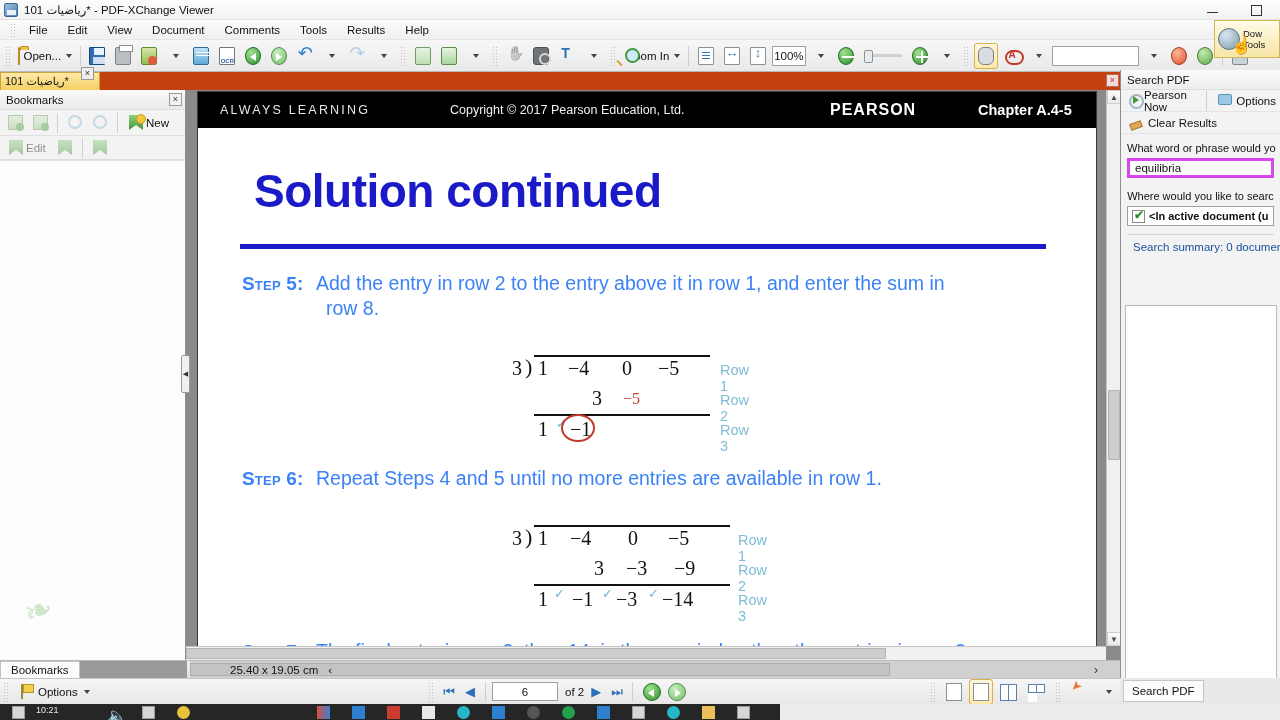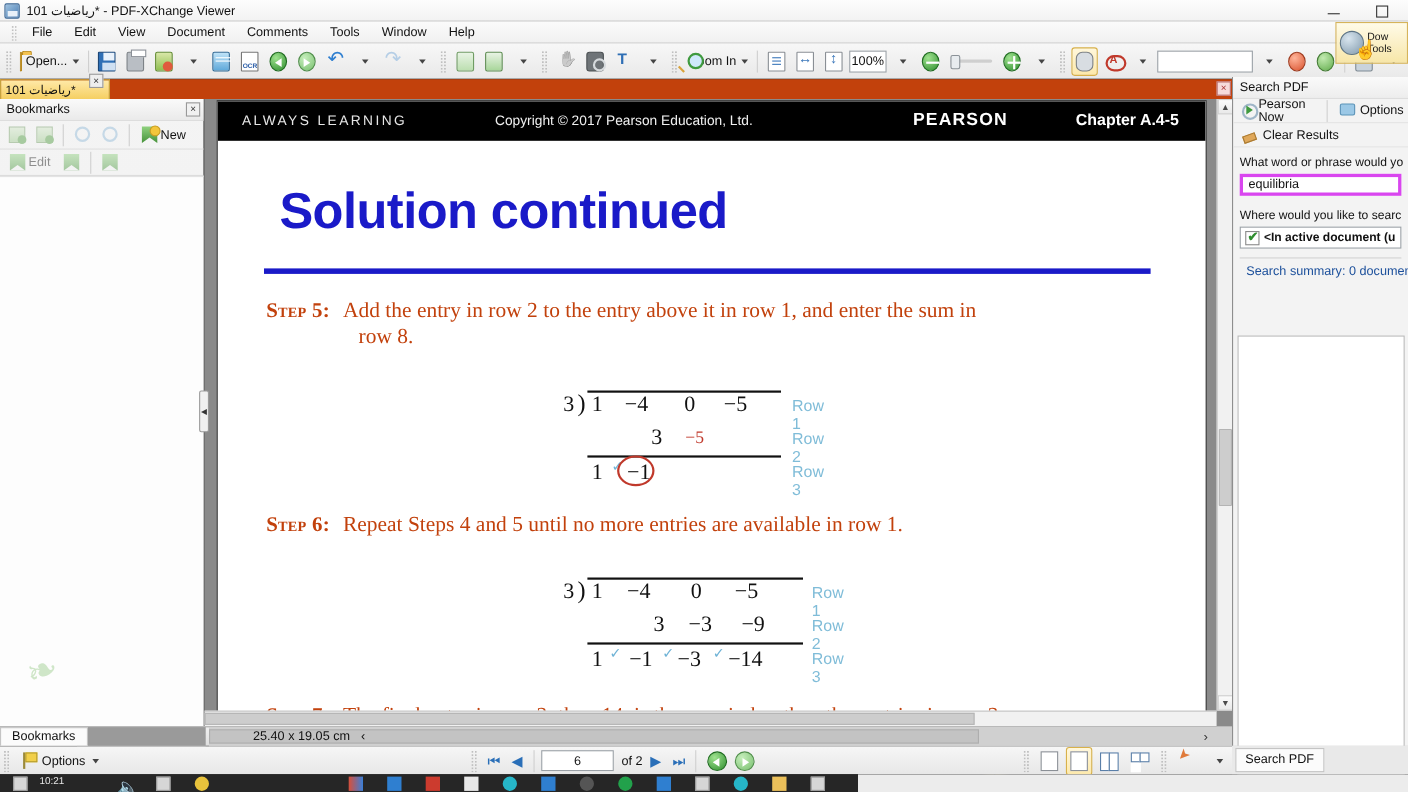--- a/index.html
+++ b/index.html
@@ -197,21 +197,21 @@
   }
   .slidehdr .al { position:absolute; left:22px; font-size:12.5px; letter-spacing:2.2px; color:#e6e6e6;}
   .slidehdr .cp { position:absolute; left:252px; font-size:12.5px; color:#f0f0f0;}
   .slidehdr .pe { position:absolute; left:632px; font-size:16px; font-weight:bold; color:#fff; letter-spacing:1px;}
   .slidehdr .ch { position:absolute; left:780px; font-size:14.5px; font-weight:bold; color:#fff; white-space:nowrap;}
 
   .slidetitle { position:absolute; left:56px; top:72px; font-size:46px; font-weight:bold;
     color:#1a1ac8; font-family:"Liberation Sans", sans-serif; letter-spacing:-0.5px; }
   .ruleline { position:absolute; left:42px; top:152px; width:806px; height:5px; background:#1a1ac8; }
 
-  .stepblk { position:absolute; font-family:Liberation Serif, serif; color:#c2410c; }
+  .stepblk { position:absolute; font-family:Liberation Sans, sans-serif; color:#3b82f6; }
   .steplabel { font-weight:bold; font-size:19px; font-variant:small-caps; letter-spacing:.2px; }
   .steptext { font-size:19.5px; }
 
   .division { position:absolute; font-family:"Liberation Serif", serif; color:#111; }
   .div-bar { position:absolute; background:#111; height:1.6px; }
   .divrow { position:absolute; font-size:20px; white-space:pre; }
   .rowlbl { position:absolute; font-size:14.5px; color:#7fbcd8; font-family:"Liberation Sans", sans-serif;}
   .annot-red { position:absolute; color:#c0392b; }
   .redcircle { position:absolute; width:34px; height:28px; border:2.2px solid #c0392b; border-radius:50%; }
   .tick { position:absolute; color:#6fb3d6; font-size:13px; }
@@ -328,21 +328,21 @@
   </div>
 
   <div class="menubar">
     <div class="grip"></div>
     <div class="mi">File</div>
     <div class="mi">Edit</div>
     <div class="mi">View</div>
     <div class="mi">Document</div>
     <div class="mi">Comments</div>
     <div class="mi">Tools</div>
-    <div class="mi">Window</div>
+    <div class="mi">Results</div>
     <div class="mi">Help</div>
   </div>
 
   <div class="toolbar">
     <div class="tgrip"></div>
     <div class="tbtn">
       <span class="ico ic-folder"></span>
       <span class="lbl">Open...</span>
       <span class="caret"></span>
     </div>

